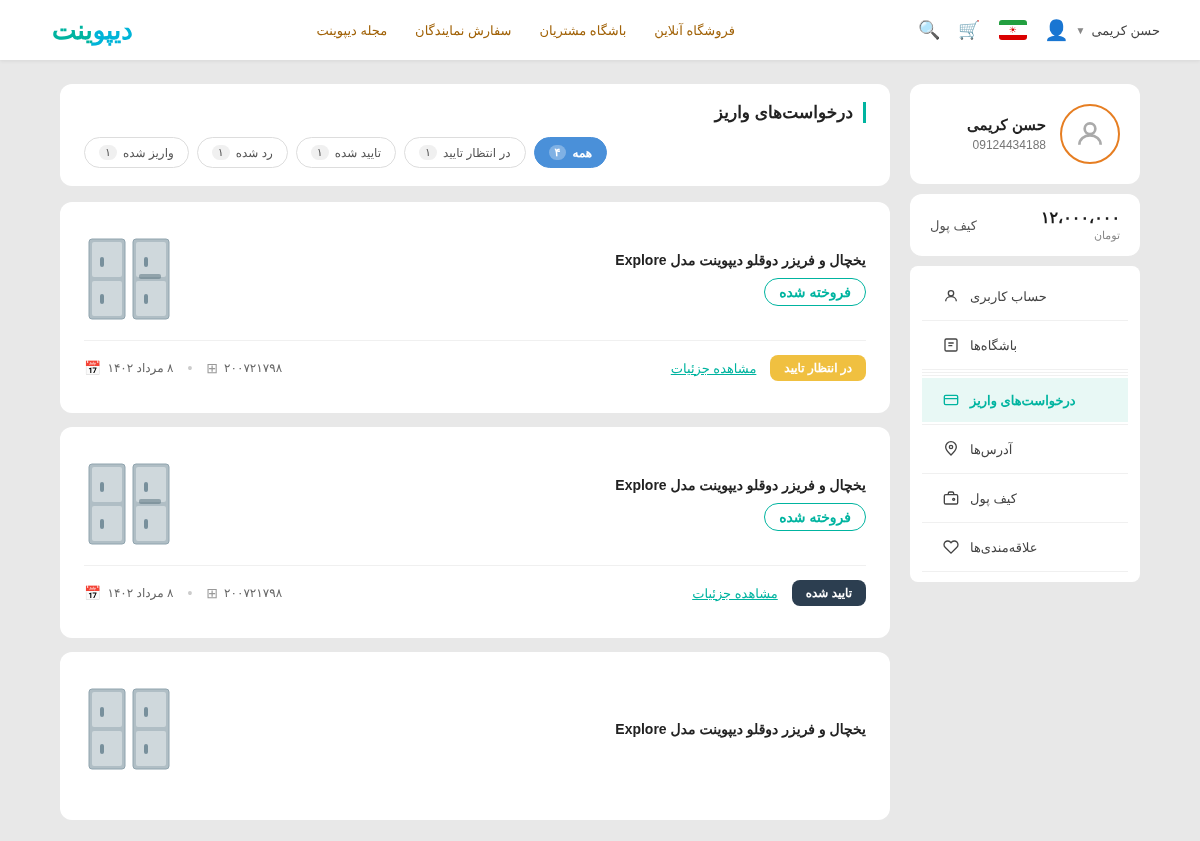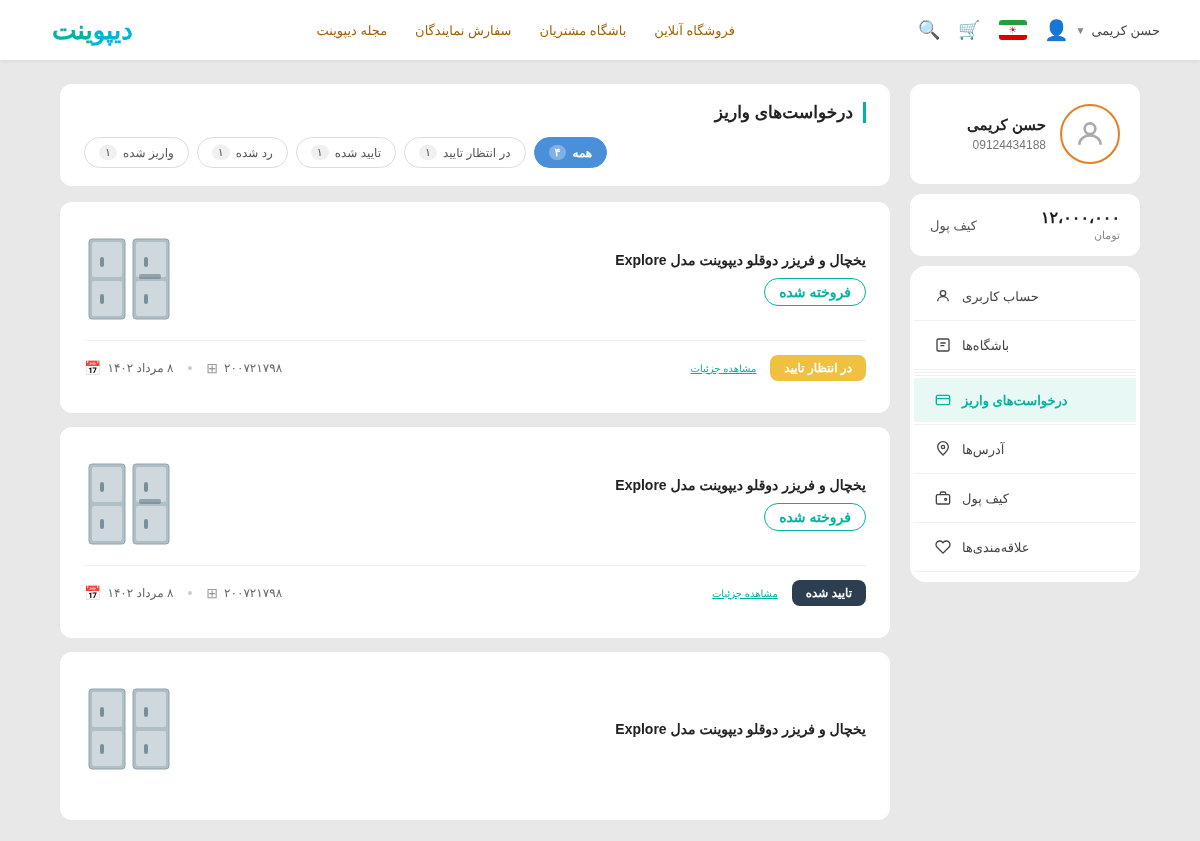--- a/index.html
+++ b/index.html
@@ -143,22 +143,22 @@
       color: #1a1a1a;
     }
     .sidebar-wallet-currency {
       font-size: 11px;
       color: #888;
       margin-top: 2px;
       text-align: right;
     }
     .sidebar-menu {
       background: #fff;
-      border-radius: 16px;
-      padding: 8px 4px;
+      border-radius: 8px;
+      padding: 8px 12px;
       overflow: hidden;
     }
     .sidebar-menu-item {
       display: flex;
       align-items: center;
       justify-content: flex-end;
       gap: 10px;
       padding: 13px 20px;
       cursor: pointer;
       color: #444;
@@ -326,21 +326,21 @@
     .status-pending {
       background: #f0c040;
       color: #fff;
     }
     .status-confirmed {
       background: #2c3e50;
       color: #fff;
     }
     .view-details {
       color: #00b4a0;
-      font-size: 10px;
+      font-size: 13px;
       cursor: pointer;
       text-decoration: underline;
     }
   </style>
 </head>
 <body>
 
 <header class="header">
   <div class="header-actions">
     <div class="header-user">

